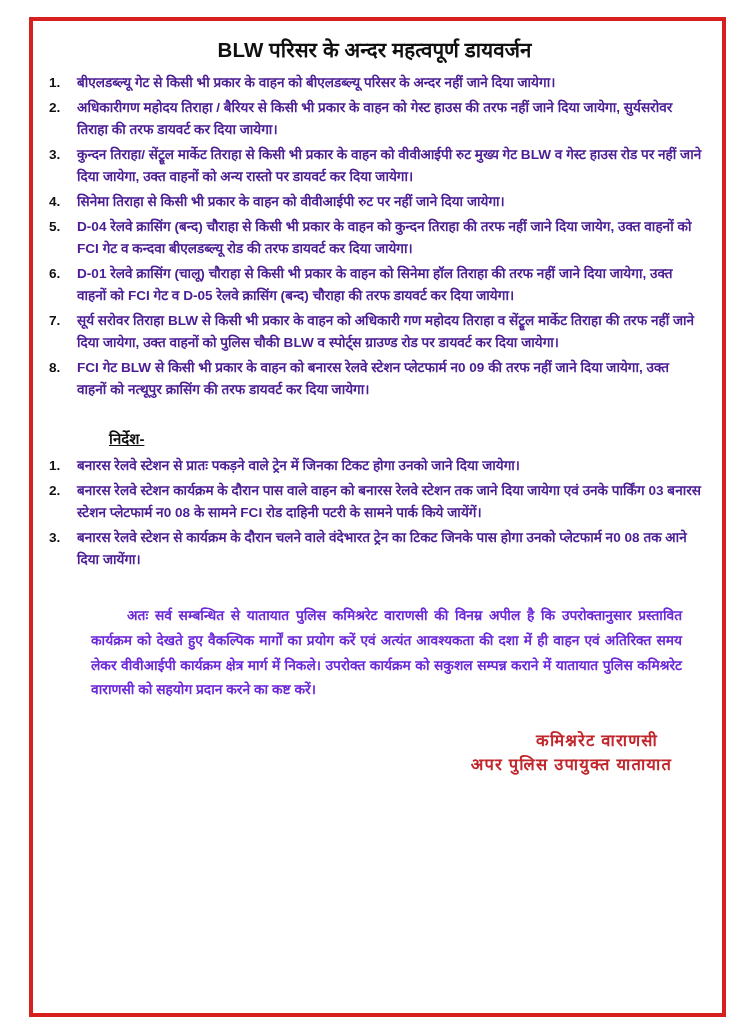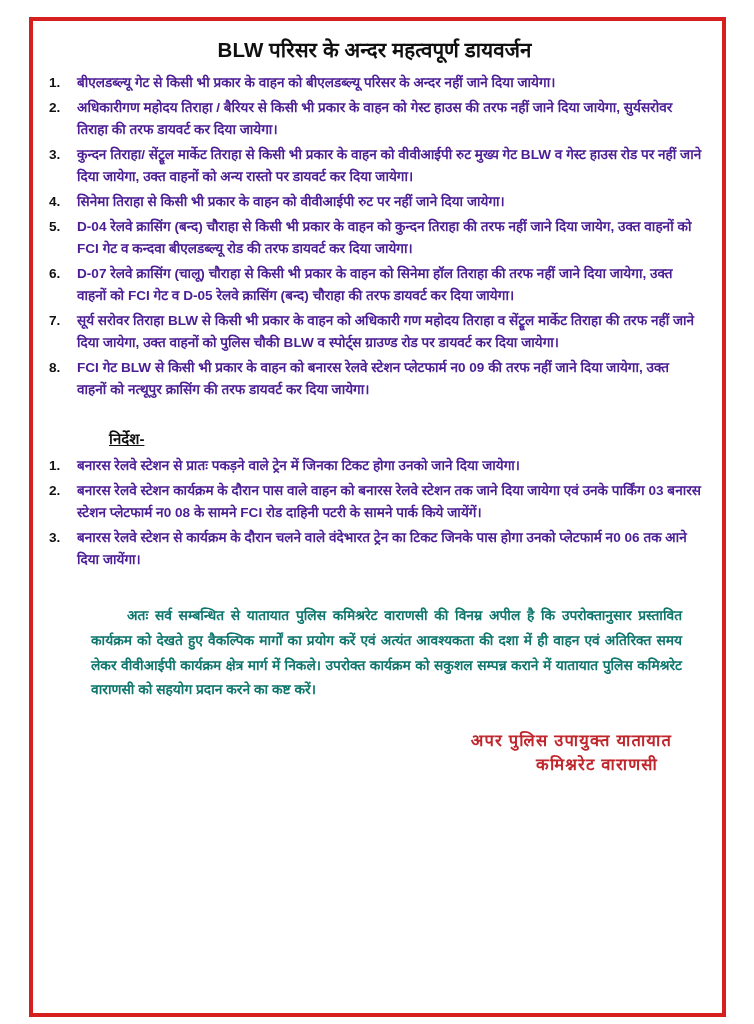--- a/index.html
+++ b/index.html
@@ -104,21 +104,21 @@
   }
 
   
   .appeal-gap {
     height: 30px;
   }
   .appeal {
     font-size: 13.8px;
     font-weight: 700;
     line-height: 1.78;
-    color: #0f766e;
+    color: #6d28d9;
     text-align: justify;
     text-justify: inter-word;
     margin: 0;
     padding: 0 26px 0 50px;
     text-indent: 36px;
   }
 
   
   .signature-block {
     margin-top: 26px;
@@ -162,21 +162,21 @@
         <li class="clause">
           <span class="clause-num">4.</span>
           <span class="clause-text">सिनेमा तिराहा से किसी भी प्रकार के वाहन को वीवीआईपी रुट पर नहीं जाने दिया जायेगा।</span>
         </li>
         <li class="clause">
           <span class="clause-num">5.</span>
           <span class="clause-text">D-04 रेलवे क्रासिंग (बन्द) चौराहा से किसी भी प्रकार के वाहन को कुन्दन तिराहा की तरफ नहीं जाने दिया जायेग, उक्त वाहनों को FCI गेट व कन्दवा बीएलडब्ल्यू रोड की तरफ डायवर्ट कर दिया जायेगा।</span>
         </li>
         <li class="clause">
           <span class="clause-num">6.</span>
-          <span class="clause-text">D-07 रेलवे क्रासिंग (चालू) चौराहा से किसी भी प्रकार के वाहन को सिनेमा हॉल तिराहा की तरफ नहीं  जाने दिया जायेगा, उक्त वाहनों को FCI गेट व D-05 रेलवे क्रासिंग (बन्द) चौराहा की तरफ डायवर्ट कर दिया जायेगा।</span>
+          <span class="clause-text">D-01 रेलवे क्रासिंग (चालू) चौराहा से किसी भी प्रकार के वाहन को सिनेमा हॉल तिराहा की तरफ नहीं  जाने दिया जायेगा, उक्त वाहनों को FCI गेट व D-05 रेलवे क्रासिंग (बन्द) चौराहा की तरफ डायवर्ट कर दिया जायेगा।</span>
         </li>
         <li class="clause">
           <span class="clause-num">7.</span>
           <span class="clause-text">सूर्य सरोवर तिराहा BLW से किसी भी प्रकार के वाहन को अधिकारी गण महोदय तिराहा व सेंट्रूल मार्केट तिराहा की तरफ नहीं जाने दिया जायेगा, उक्त वाहनों को पुलिस चौकी BLW व स्पोर्ट्स ग्राउण्ड रोड पर डायवर्ट कर दिया जायेगा।</span>
         </li>
         <li class="clause">
           <span class="clause-num">8.</span>
           <span class="clause-text">FCI गेट BLW से किसी भी प्रकार के वाहन को बनारस रेलवे स्टेशन प्लेटफार्म न0 09 की तरफ नहीं जाने दिया जायेगा, उक्त वाहनों को नत्थूपुर क्रासिंग की तरफ डायवर्ट कर दिया जायेगा।</span>
         </li>
       </ol>
@@ -189,28 +189,28 @@
         <li class="clause">
           <span class="clause-num">1.</span>
           <span class="clause-text">बनारस रेलवे स्टेशन से प्रातः पकड़ने वाले ट्रेन में जिनका टिकट होगा उनको जाने दिया जायेगा।</span>
         </li>
         <li class="clause">
           <span class="clause-num">2.</span>
           <span class="clause-text">बनारस रेलवे स्टेशन कार्यक्रम के दौरान पास वाले वाहन को बनारस रेलवे स्टेशन तक जाने दिया जायेगा एवं उनके पार्किंग 03 बनारस स्टेशन प्लेटफार्म न0 08 के सामने FCI रोड दाहिनी पटरी के सामने पार्क किये जायेंगें।</span>
         </li>
         <li class="clause">
           <span class="clause-num">3.</span>
-          <span class="clause-text">बनारस रेलवे स्टेशन से कार्यक्रम के दौरान चलने वाले वंदेभारत ट्रेन का टिकट जिनके पास होगा उनको प्लेटफार्म न0 06 तक आने दिया जायेंगा।</span>
+          <span class="clause-text">बनारस रेलवे स्टेशन से कार्यक्रम के दौरान चलने वाले वंदेभारत ट्रेन का टिकट जिनके पास होगा उनको प्लेटफार्म न0 08 तक आने दिया जायेंगा।</span>
         </li>
       </ol>
 
       <div class="appeal-gap"></div>
 
       <p class="appeal">अतः सर्व सम्बन्धित से यातायात पुलिस कमिश्ररेट वाराणसी की विनम्र अपील है कि उपरोक्तानुसार प्रस्तावित कार्यक्रम को देखते हुए वैकल्पिक मार्गों का प्रयोग करें एवं अत्यंत आवश्यकता की दशा में ही वाहन एवं अतिरिक्त समय लेकर वीवीआईपी कार्यक्रम क्षेत्र मार्ग में निकले। उपरोक्त कार्यक्रम को सकुशल सम्पन्न कराने में यातायात पुलिस कमिश्ररेट वाराणसी को सहयोग प्रदान करने का कष्ट करें।</p>
 
       <div class="signature-block">
+        <div class="signature-line second">कमिश्नरेट वाराणसी</div>
         <div class="signature-line">अपर पुलिस उपायुक्त यातायात</div>
-        <div class="signature-line second">कमिश्नरेट वाराणसी</div>
       </div>
 
     </div>
   </div>
 </div>
 
 </body></html>

